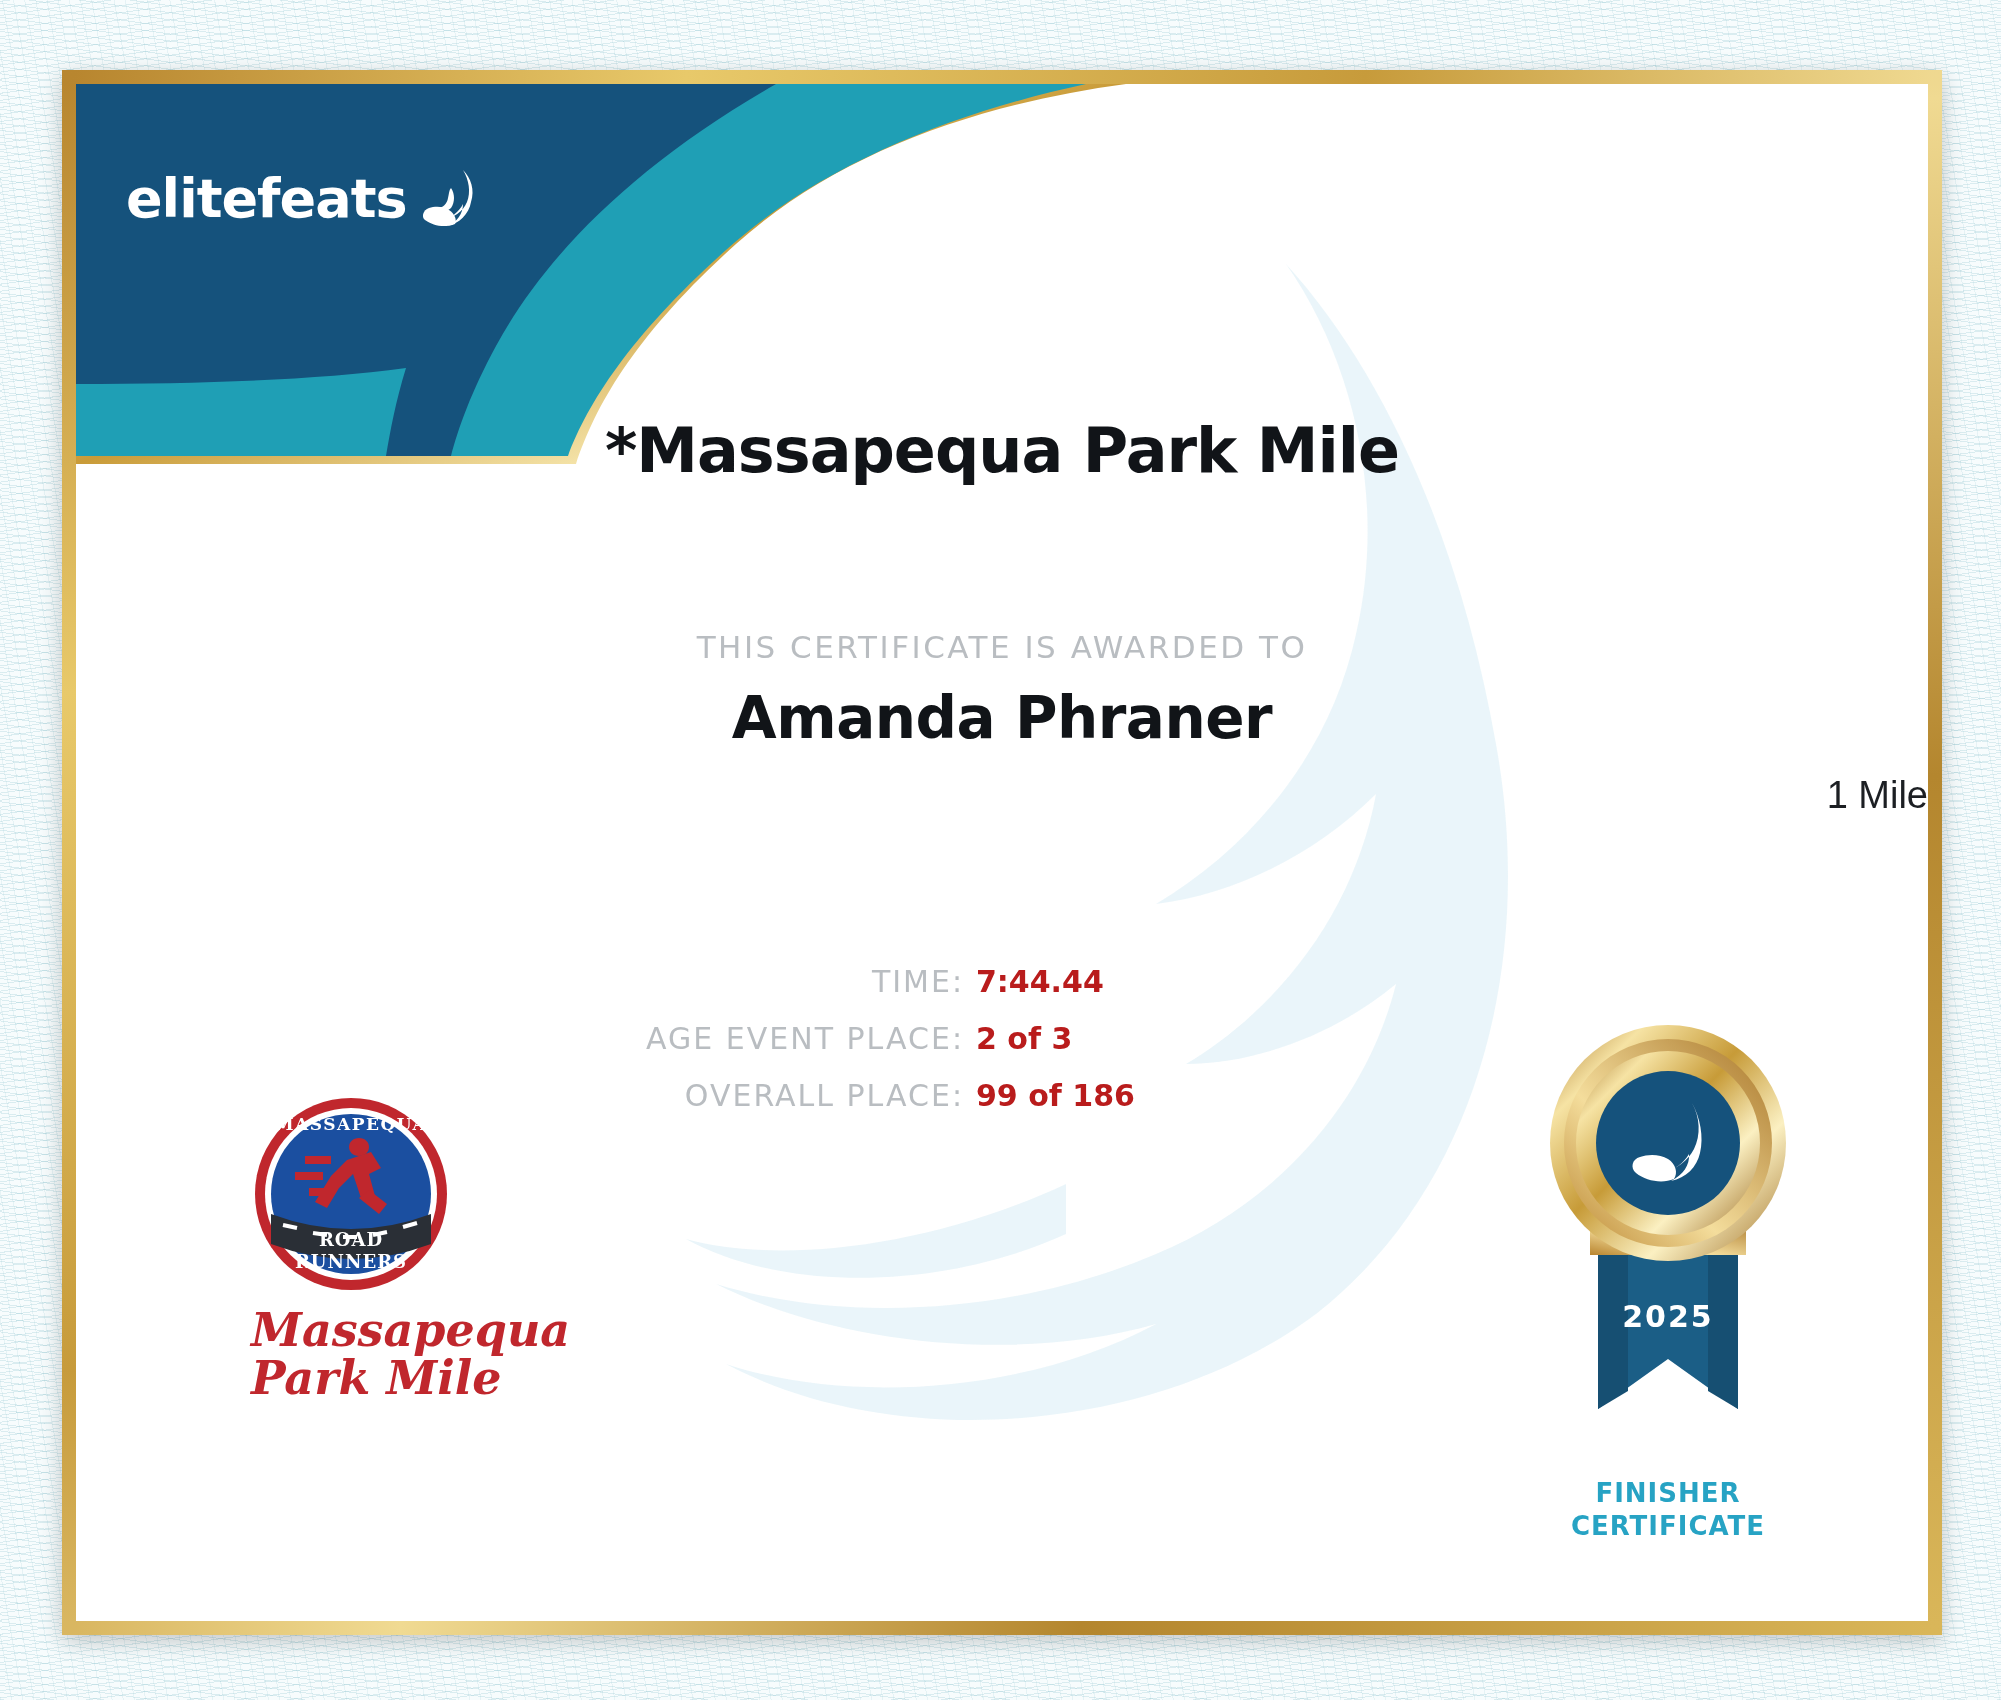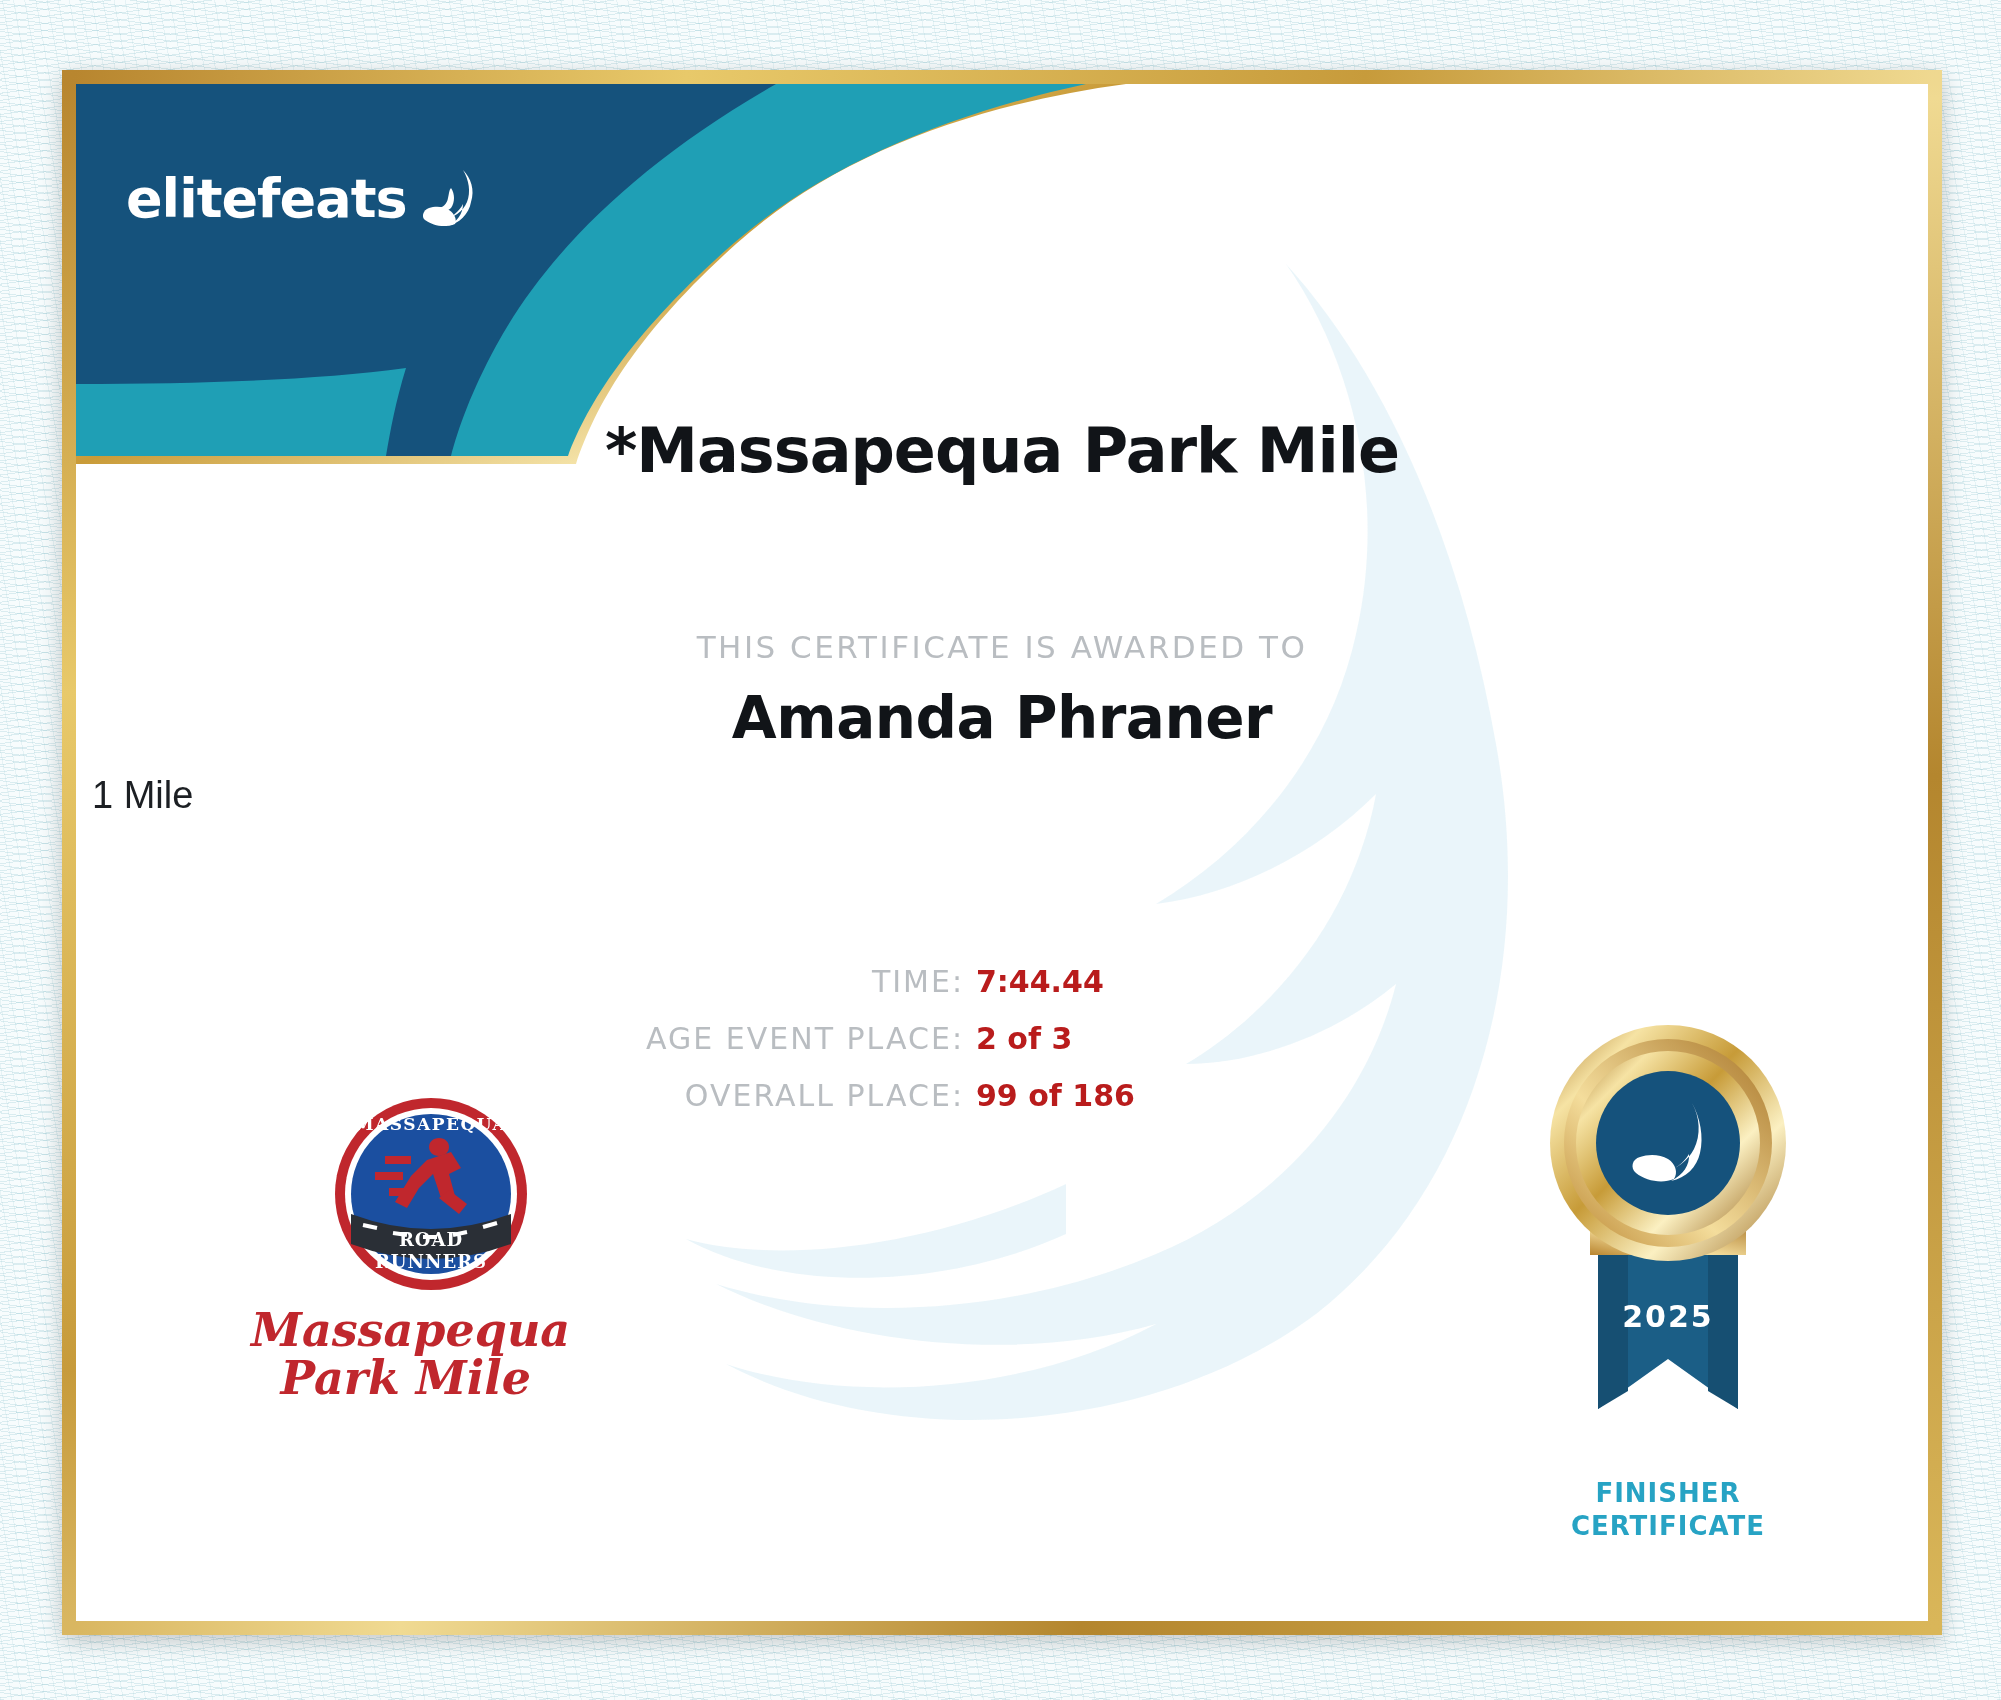--- a/index.html
+++ b/index.html
@@ -132,21 +132,21 @@
     text-align: center;
     font-size: 58px;
     font-weight: bold;
     color: #111418;
     font-family: "DejaVu Sans", sans-serif;
     letter-spacing: -0.5px;
   }
   .distance {
     position: absolute;
     top: 690px; left: 16px; right: 0;
-    text-align: left;
+    text-align: right;
     font-size: 38px;
     color: #1c1f23;
     font-family: "Liberation Sans", sans-serif;
   }
   .stats-label {
     position: absolute;
     top: 790px; left: 0; right: 0;
     font-size: 31px;
   }
 
@@ -178,21 +178,21 @@
     text-align: left;
     font-family: "DejaVu Sans", sans-serif;
   }
 
   
   .event-logo {
     position: absolute;
     left: 175px;
     top: 1010px;
     width: 280px;
-    text-align: right;
+    text-align: left;
     z-index: 3;
   }
   .event-logo-script {
     color: #c0272d;
     font-family: "DejaVu Serif", serif;
     font-style: italic;
     font-weight: bold;
     font-size: 46px;
     line-height: 1.05;
     margin-top: 8px;

